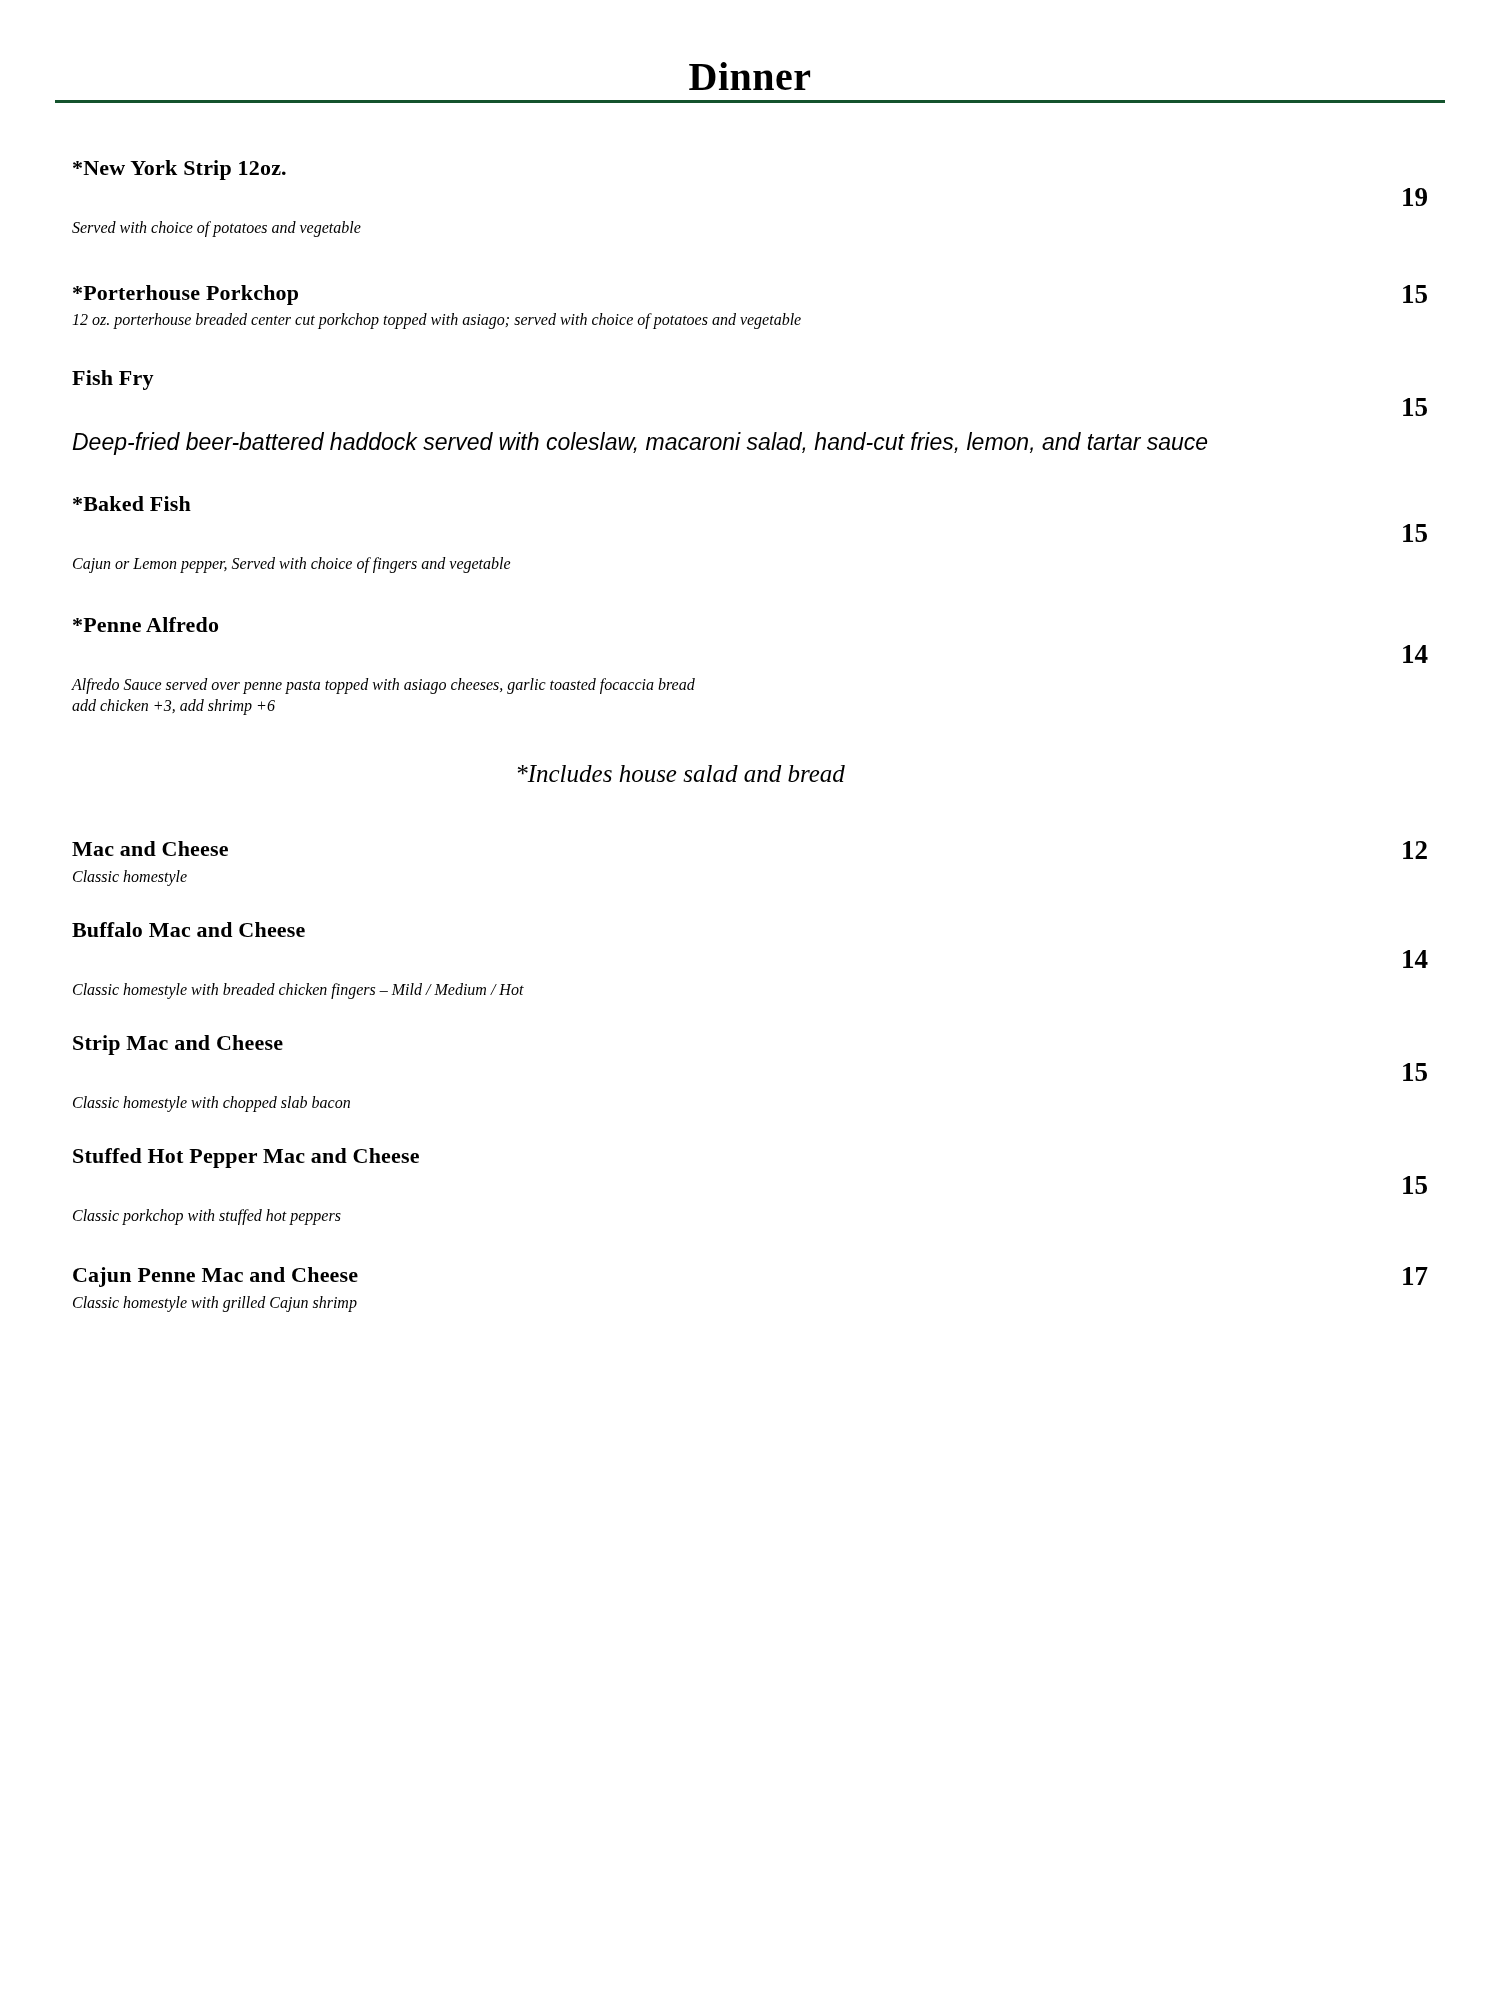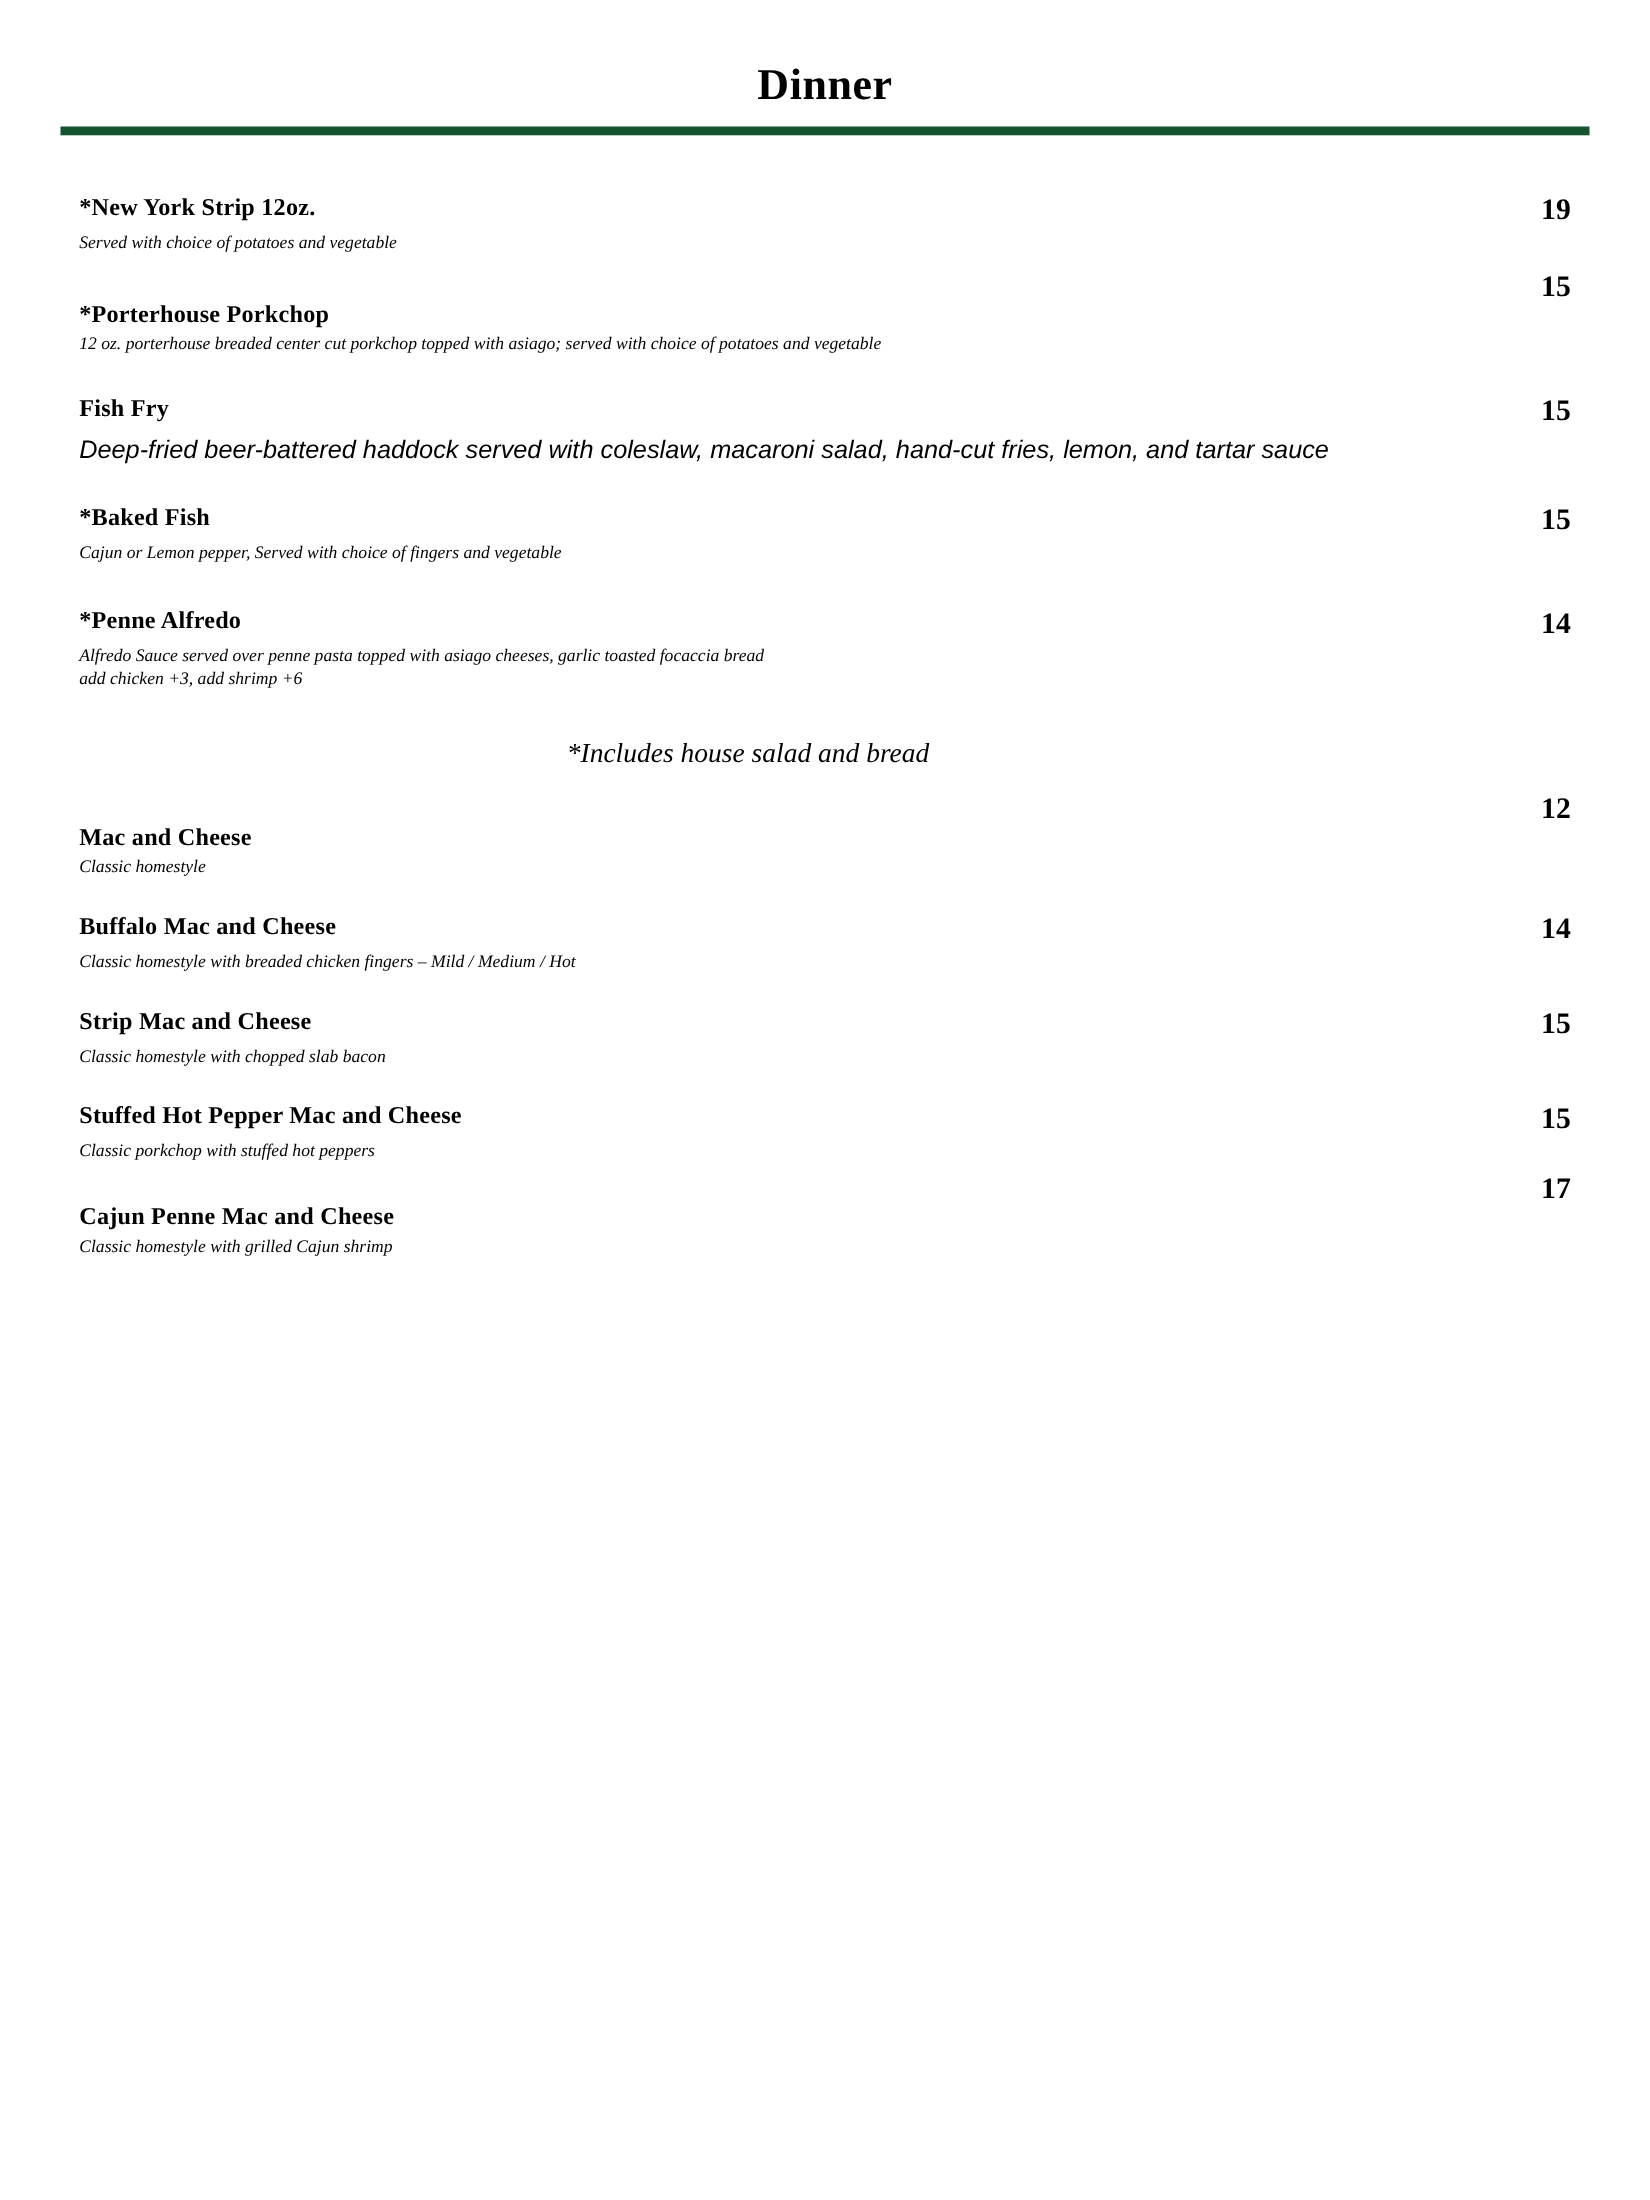--- a/index.html
+++ b/index.html
@@ -17,22 +17,22 @@
   }
   .page {
     width: 1500px;
     height: 2000px;
     box-sizing: border-box;
     padding: 0;
     position: relative;
   }
   .title-block {
     margin: 55px 55px 0 55px;
-    padding-bottom: 16px;
-    border-bottom: 8px solid #14532d;
+    padding-bottom: 1px;
+    border-bottom: 3px solid #14532d;
   }
   .menu-title {
     text-align: center;
     font-size: 40px;
     font-weight: bold;
     font-family: "Liberation Serif", "DejaVu Serif", serif;
     letter-spacing: 0.5px;
     line-height: 1.1;
   }
   .content {
@@ -56,20 +56,21 @@
     letter-spacing: 0.2px;
     max-width: 1150px;
   }
   .item-price {
     font-size: 27px;
     font-weight: bold;
     font-family: "Liberation Serif", "DejaVu Serif", serif;
     min-width: 40px;
     text-align: right;
     line-height: 1.15;
+    margin-top: 27px;
   }
   .price-up {
     position: absolute;
     right: 0;
     top: -28px;
   }
   .item-desc {
     font-size: 16px;
     font-style: italic;
     font-family: Liberation Serif, serif;

